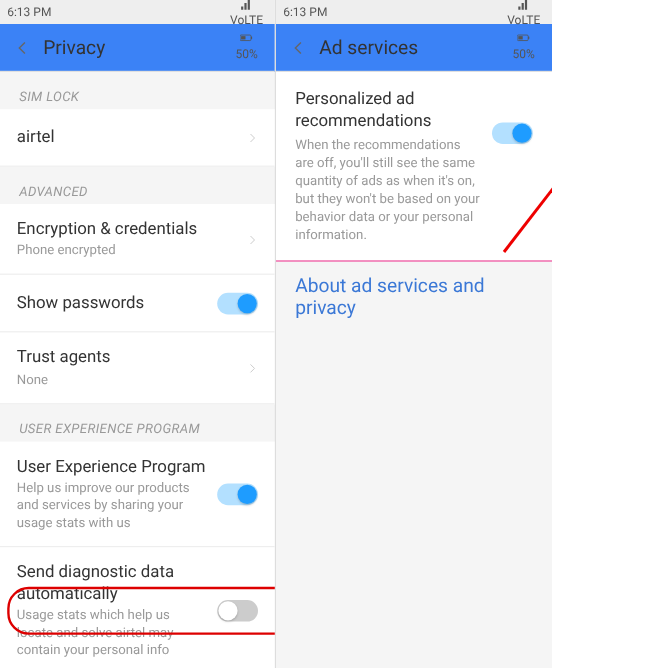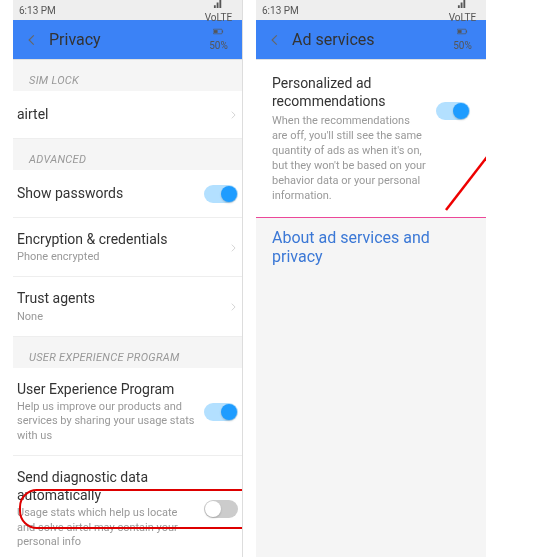--- a/index.html
+++ b/index.html
@@ -10,21 +10,20 @@
     height: 557px;
     overflow: hidden;
     display: flex;
   }
   .phone {
     width: 230px;
     height: 557px;
     background: #f5f5f5;
     position: relative;
     overflow: hidden;
-    margin-left: 13px;
   }
   .phone.left { border-right: 1px solid #ddd; }
   .status-bar {
     height: 20px;
     background: #eeeeee;
     display: flex;
     align-items: center;
     justify-content: space-between;
     padding: 0 6px;
     font-size: 10px;
@@ -54,21 +53,21 @@
   .section-header {
     font-size: 11px;
     color: #999;
     padding: 14px 16px 4px 16px;
     text-transform: uppercase;
     letter-spacing: 0.3px;
     font-style: italic;
   }
   .list { background: #fff; }
   .row {
-    padding: 12px 4px;
+    padding: 12px 14px;
     border-bottom: 1px solid #eee;
     display: flex;
     align-items: center;
     justify-content: space-between;
     min-height: 48px;
   }
   .row-text { flex: 1; padding-right: 8px; }
   .row-title { font-size: 14px; color: #333; line-height: 1.3; }
   .row-sub { font-size: 11px; color: #999; margin-top: 2px; line-height: 1.3; }
   .chevron svg { width: 10px; height: 10px; stroke: #ccc; fill:none; stroke-width:2; }
@@ -159,32 +158,32 @@
       <div class="chevron"><svg viewBox="0 0 24 24">
             <polyline points="9 4 17 12 9 20"></polyline>
           </svg></div>
     </div>
   </div>
 
   <div class="section-header">ADVANCED</div>
   <div class="list">
     <div class="row">
       <div class="row-text">
+        <div class="row-title">Encryption &amp; credentials</div>
+        <div class="row-sub">Phone encrypted</div>
+      </div>
+      <div class="chevron"><svg viewBox="0 0 24 24">
+            <polyline points="9 4 17 12 9 20"></polyline>
+          </svg></div>
+    </div>
+    <div class="row">
+      <div class="row-text">
           <div class="row-title">Show passwords</div>
         </div>
       <div class="toggle on"></div>
-    </div>
-    <div class="row">
-      <div class="row-text">
-        <div class="row-title">Encryption &amp; credentials</div>
-        <div class="row-sub">Phone encrypted</div>
-      </div>
-      <div class="chevron"><svg viewBox="0 0 24 24">
-            <polyline points="9 4 17 12 9 20"></polyline>
-          </svg></div>
     </div>
     <div class="row">
       <div class="row-text">
         <div class="row-title">Trust agents</div>
         <div class="row-sub">None</div>
       </div>
       <div class="chevron"><svg viewBox="0 0 24 24">
             <polyline points="9 4 17 12 9 20"></polyline>
           </svg></div>
     </div>

